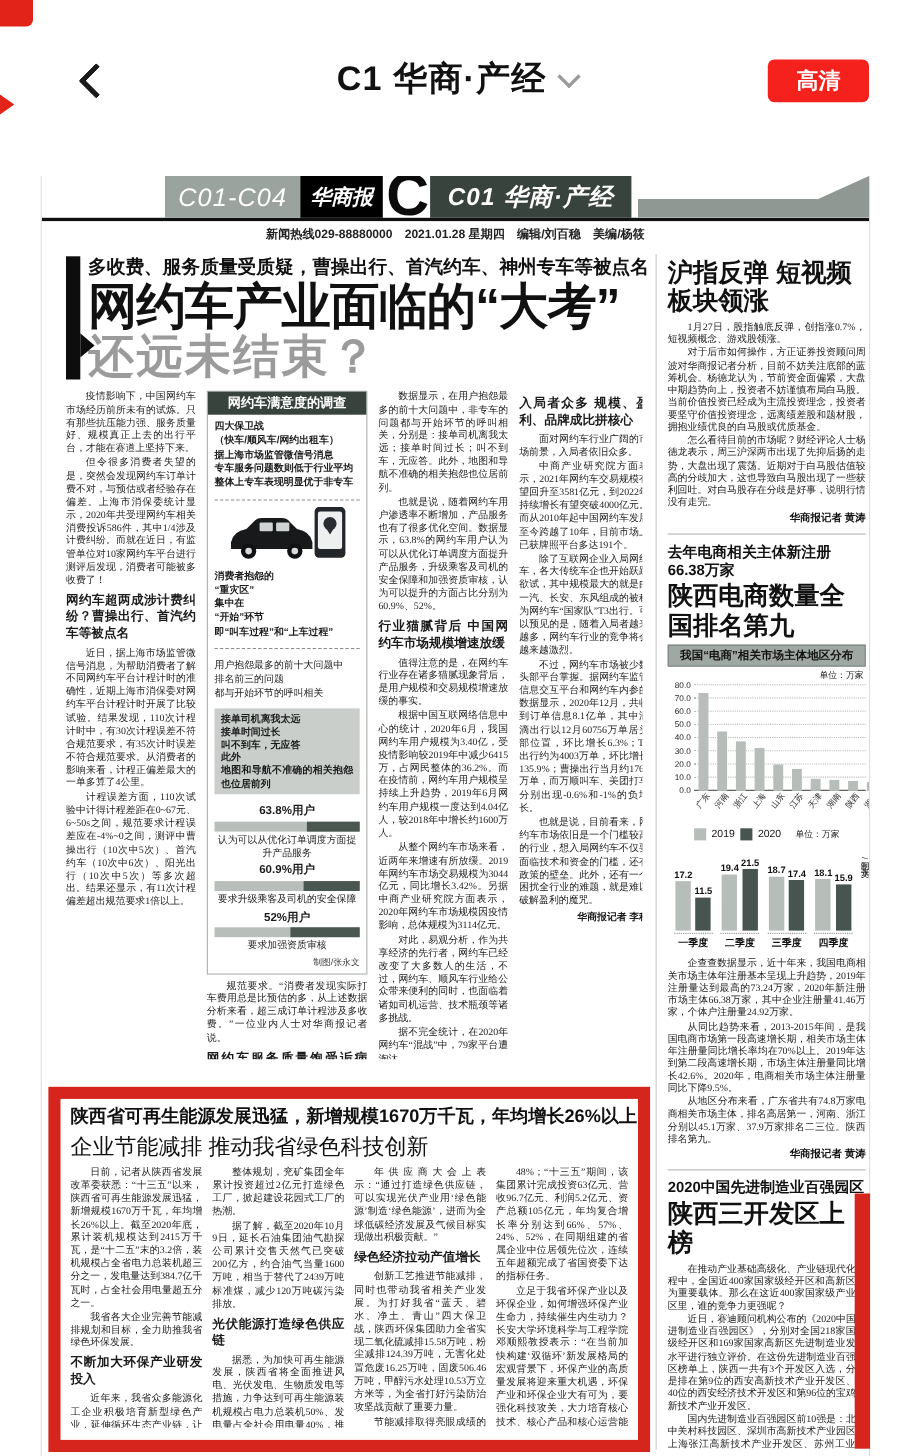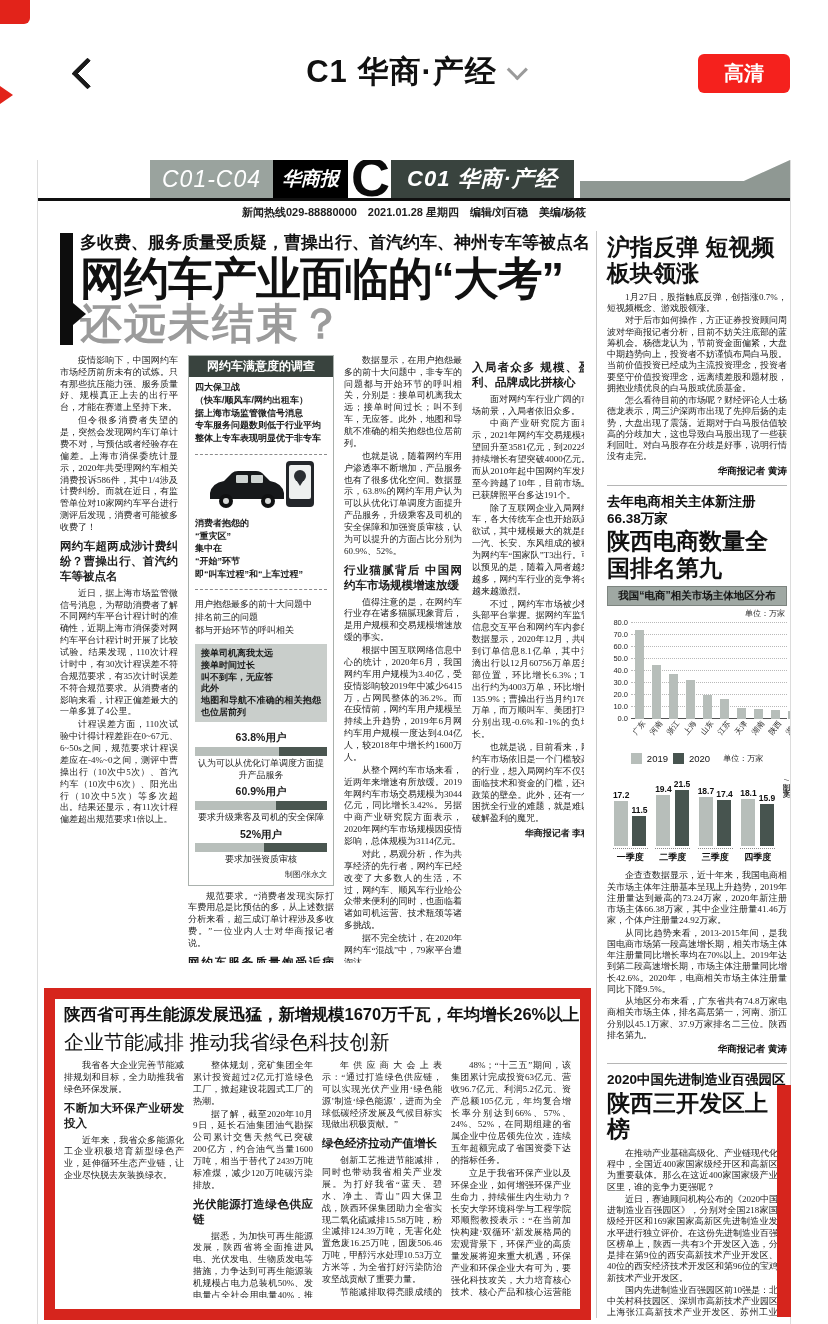--- a/index.html
+++ b/index.html
@@ -383,20 +383,21 @@
 
     </aside>
   </div>
 </div>
 
 <div class="redbox">
   <div class="rb-kicker">陕西省可再生能源发展迅猛，新增规模1670万千瓦，年均增长26%以上</div>
   <div class="rb-head">企业节能减排 推动我省绿色科技创新</div>
   <div class="rb-cols">
     <div class="rb-col">
+        <div class="cp">日前，记者从陕西省发展改革委获悉：“十三五”以来，陕西省可再生能源发展迅猛，新增规模1670万千瓦，年均增长26%以上。截至2020年底，累计装机规模达到2415万千瓦，是“十二五”末的3.2倍，装机规模占全省电力总装机超三分之一，发电量达到384.7亿千瓦时，占全社会用电量超五分之一。</div>
         <div class="cp">我省各大企业完善节能减排规划和目标，全力助推我省绿色环保发展。</div>
         <div class="subhead">不断加大环保产业研发投入</div>
         <div class="cp">近年来，我省众多能源化工企业积极培育新型绿色产业，延伸循环生态产业链，让企业尽快脱去灰装换绿衣。</div>
       </div>
     <div class="rb-col">
         <div class="cp">整体规划，兖矿集团全年累计投资超过2亿元打造绿色工厂，掀起建设花园式工厂的热潮。</div>
         <div class="cp">据了解，截至2020年10月9日，延长石油集团油气勘探公司累计交售天然气已突破200亿方，约合油气当量1600万吨，相当于替代了2439万吨标准煤，减少120万吨碳污染排放。</div>
         <div class="subhead">光伏能源打造绿色供应链</div>
         <div class="cp">据悉，为加快可再生能源发展，陕西省将全面推进风电、光伏发电、生物质发电等措施，力争达到可再生能源装机规模占电力总装机50%、发电量占全社会用电量40%，推动可再生能源由替代能源向主力能源转变。</div>
       </div>

